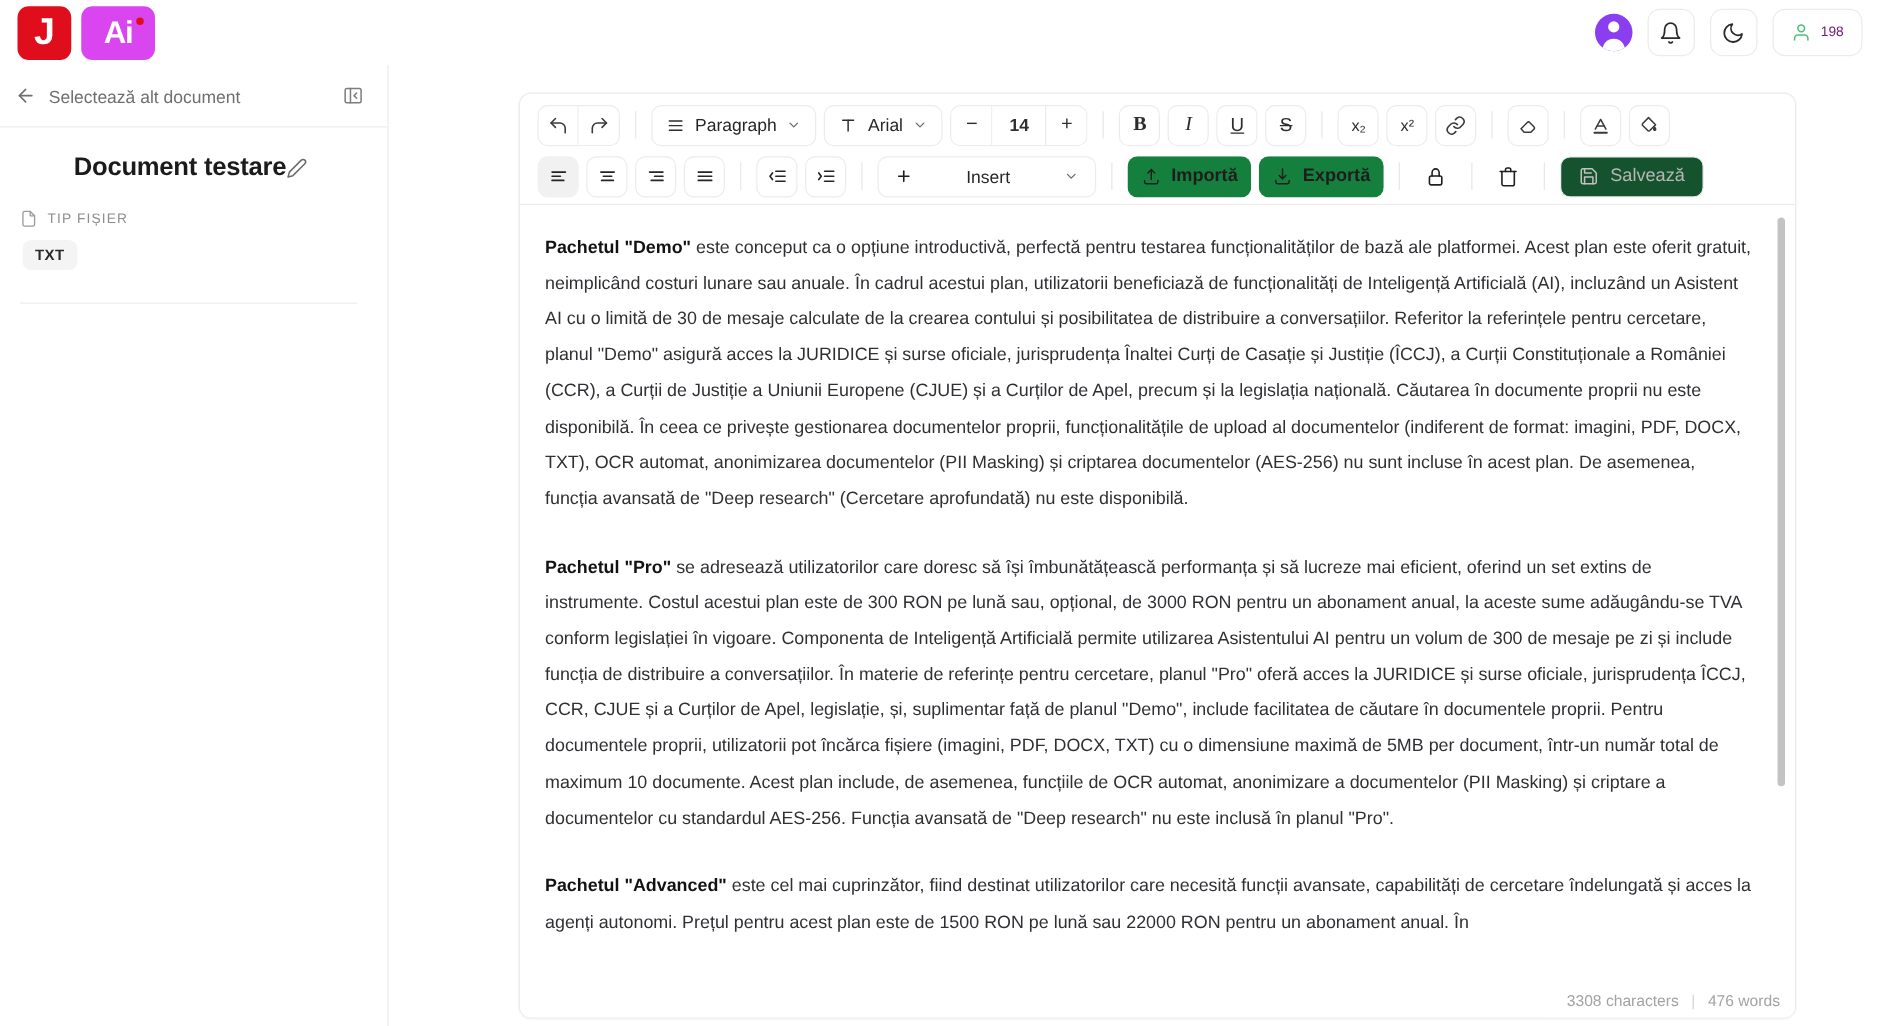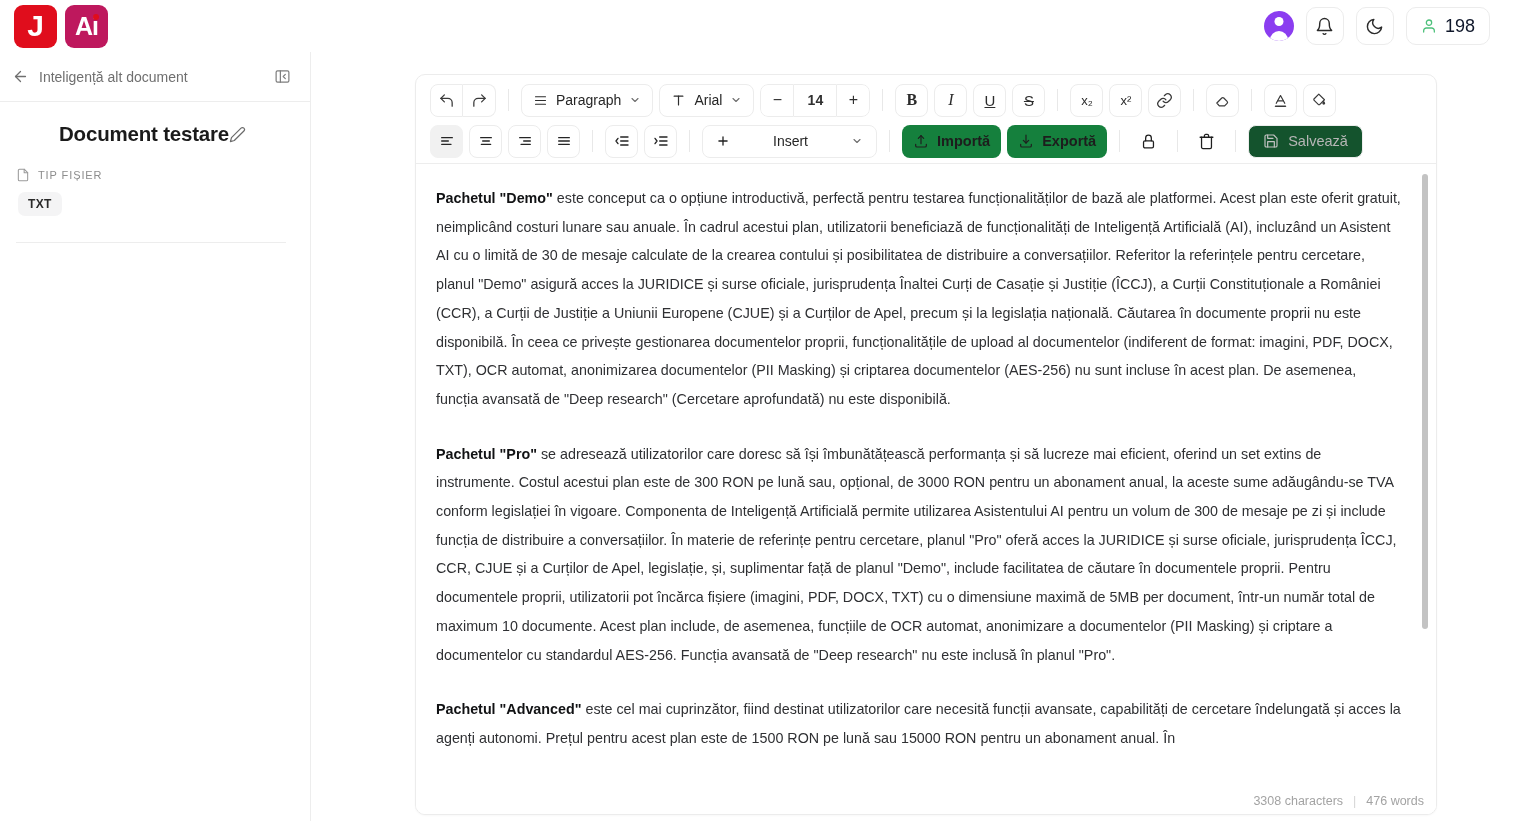--- a/index.html
+++ b/index.html
@@ -19,21 +19,21 @@
     padding: 0 24px 0 14px;
   }
   .logo-group { display: flex; align-items: center; gap: 8px; }
   .logo-j {
     width: 43px; height: 43px; border-radius: 9px; background: #e00d1c;
     display:flex; align-items:center; justify-content:center;
     color:#fff; font-weight:bold; font-size:30px; line-height:1;
     font-family:"Liberation Sans", sans-serif;
   }
   .logo-ai {
-    width: 43px; height: 43px; border-radius: 9px; background: #be185d;
+    width: 59px; height: 43px; border-radius: 9px; background: #d946ef;
     display:flex; align-items:center; justify-content:center;
     color:#fff; font-weight:bold; font-size:25px; line-height:1;
     letter-spacing: -1px; position: relative;
   }
   .logo-ai .dot {
     position:absolute; width:6px; height:6px; border-radius:50%;
     background:#e00d1c; top:9px; right:9px;
   }
   .top-right { display:flex; align-items:center; gap: 12px; }
   .avatar {
@@ -47,21 +47,21 @@
     width:18px; height:10px; border-radius:9px 9px 0 0; background:#fff; }
   .icon-btn {
     width: 38px; height: 38px; border-radius: 10px; background:#fff;
     border: 1px solid #ececec; display:flex; align-items:center; justify-content:center;
     cursor: pointer;
   }
   .counter-pill {
     height: 38px; border-radius: 10px; background:#fff; border:1px solid #ececec;
     display:flex; align-items:center; gap: 8px; padding: 0 14px; cursor:pointer;
   }
-  .counter-pill .count { font-size: 18px; color:#0f172a; font-weight: 500; }
+  .counter-pill .count { font-size: 11px; color:#701a75; font-weight: 500; }
 
   
   .sidebar {
     position:absolute; left:0; top:52px; width:311px; height:769px;
     background:#ffffff; border-right: 1px solid #ededed;
   }
   .sb-top {
     height: 50px; display:flex; align-items:center; justify-content:space-between;
     padding: 0 17px 0 12px; border-bottom: 1px solid #ededed;
   }
@@ -214,21 +214,21 @@
     </div>
   </div>
 
   <div class="sidebar">
     <div class="sb-top">
       <div class="sb-back">
         <svg width="17" height="17" viewBox="0 0 24 24" fill="none" stroke="#6f6f6f" stroke-width="1.8" stroke-linecap="round" stroke-linejoin="round">
           <line x1="19" y1="12" x2="5" y2="12"></line>
             <polyline points="12 19 5 12 12 5"></polyline>
         </svg>
-        <span class="label">Inteligență alt document</span>
+        <span class="label">Selectează alt document</span>
       </div>
       <div class="sb-collapse">
         <svg width="17" height="17" viewBox="0 0 24 24" fill="none" stroke="#7d7d7d" stroke-width="1.7" stroke-linecap="round" stroke-linejoin="round">
           <rect x="3" y="4" width="18" height="16" rx="2"></rect>
           <line x1="9" y1="4" x2="9" y2="20"></line>
           <polyline points="16 9 13 12 16 15"></polyline>
         </svg>
       </div>
     </div>
 
@@ -461,21 +461,21 @@
             <polyline points="7 3 7 8 15 8"></polyline>
         </svg>
         <span>Salvează</span>
       </div>
     </div>
 
     <div class="doc-wrap">
       <div class="doc-content" id="doc-content">
           <p><b>Pachetul "Demo"</b><span> este conceput ca o opțiune introductivă, perfectă pentru testarea funcționalităților de bază ale platformei. Acest plan este oferit gratuit, neimplicând costuri lunare sau anuale. În cadrul acestui plan, utilizatorii beneficiază de funcționalități de Inteligență Artificială (AI), incluzând un Asistent AI cu o limită de 30 de mesaje calculate de la crearea contului și posibilitatea de distribuire a conversațiilor. Referitor la referințele pentru cercetare, planul "Demo" asigură acces la JURIDICE și surse oficiale, jurisprudența Înaltei Curți de Casație și Justiție (ÎCCJ), a Curții Constituționale a României (CCR), a Curții de Justiție a Uniunii Europene (CJUE) și a Curților de Apel, precum și la legislația națională. Căutarea în documente proprii nu este disponibilă. În ceea ce privește gestionarea documentelor proprii, funcționalitățile de upload al documentelor (indiferent de format: imagini, PDF, DOCX, TXT), OCR automat, anonimizarea documentelor (PII Masking) și criptarea documentelor (AES-256) nu sunt incluse în acest plan. De asemenea, funcția avansată de "Deep research" (Cercetare aprofundată) nu este disponibilă.</span></p>
           <p><b>Pachetul "Pro"</b><span> se adresează utilizatorilor care doresc să își îmbunătățească performanța și să lucreze mai eficient, oferind un set extins de instrumente. Costul acestui plan este de 300 RON pe lună sau, opțional, de 3000 RON pentru un abonament anual, la aceste sume adăugându-se TVA conform legislației în vigoare. Componenta de Inteligență Artificială permite utilizarea Asistentului AI pentru un volum de 300 de mesaje pe zi și include funcția de distribuire a conversațiilor. În materie de referințe pentru cercetare, planul "Pro" oferă acces la JURIDICE și surse oficiale, jurisprudența ÎCCJ, CCR, CJUE și a Curților de Apel, legislație, și, suplimentar față de planul "Demo", include facilitatea de căutare în documentele proprii. Pentru documentele proprii, utilizatorii pot încărca fișiere (imagini, PDF, DOCX, TXT) cu o dimensiune maximă de 5MB per document, într-un număr total de maximum 10 documente. Acest plan include, de asemenea, funcțiile de OCR automat, anonimizare a documentelor (PII Masking) și criptare a documentelor cu standardul AES-256. Funcția avansată de "Deep research" nu este inclusă în planul "Pro".</span></p>
-          <p><b>Pachetul "Advanced"</b><span> este cel mai cuprinzător, fiind destinat utilizatorilor care necesită funcții avansate, capabilități de cercetare îndelungată și acces la agenți autonomi. Prețul pentru acest plan este de 1500 RON pe lună sau 15000 RON pentru un abonament anual. În</span></p>
+          <p><b>Pachetul "Advanced"</b><span> este cel mai cuprinzător, fiind destinat utilizatorilor care necesită funcții avansate, capabilități de cercetare îndelungată și acces la agenți autonomi. Prețul pentru acest plan este de 1500 RON pe lună sau 22000 RON pentru un abonament anual. În</span></p>
         </div>
 
       <div class="scrollbar">
         <div class="thumb"></div>
       </div>
 
       <div class="statusbar">
         <span>3308 characters</span>
         <span class="divider">|</span>
         <span>476 words</span>

